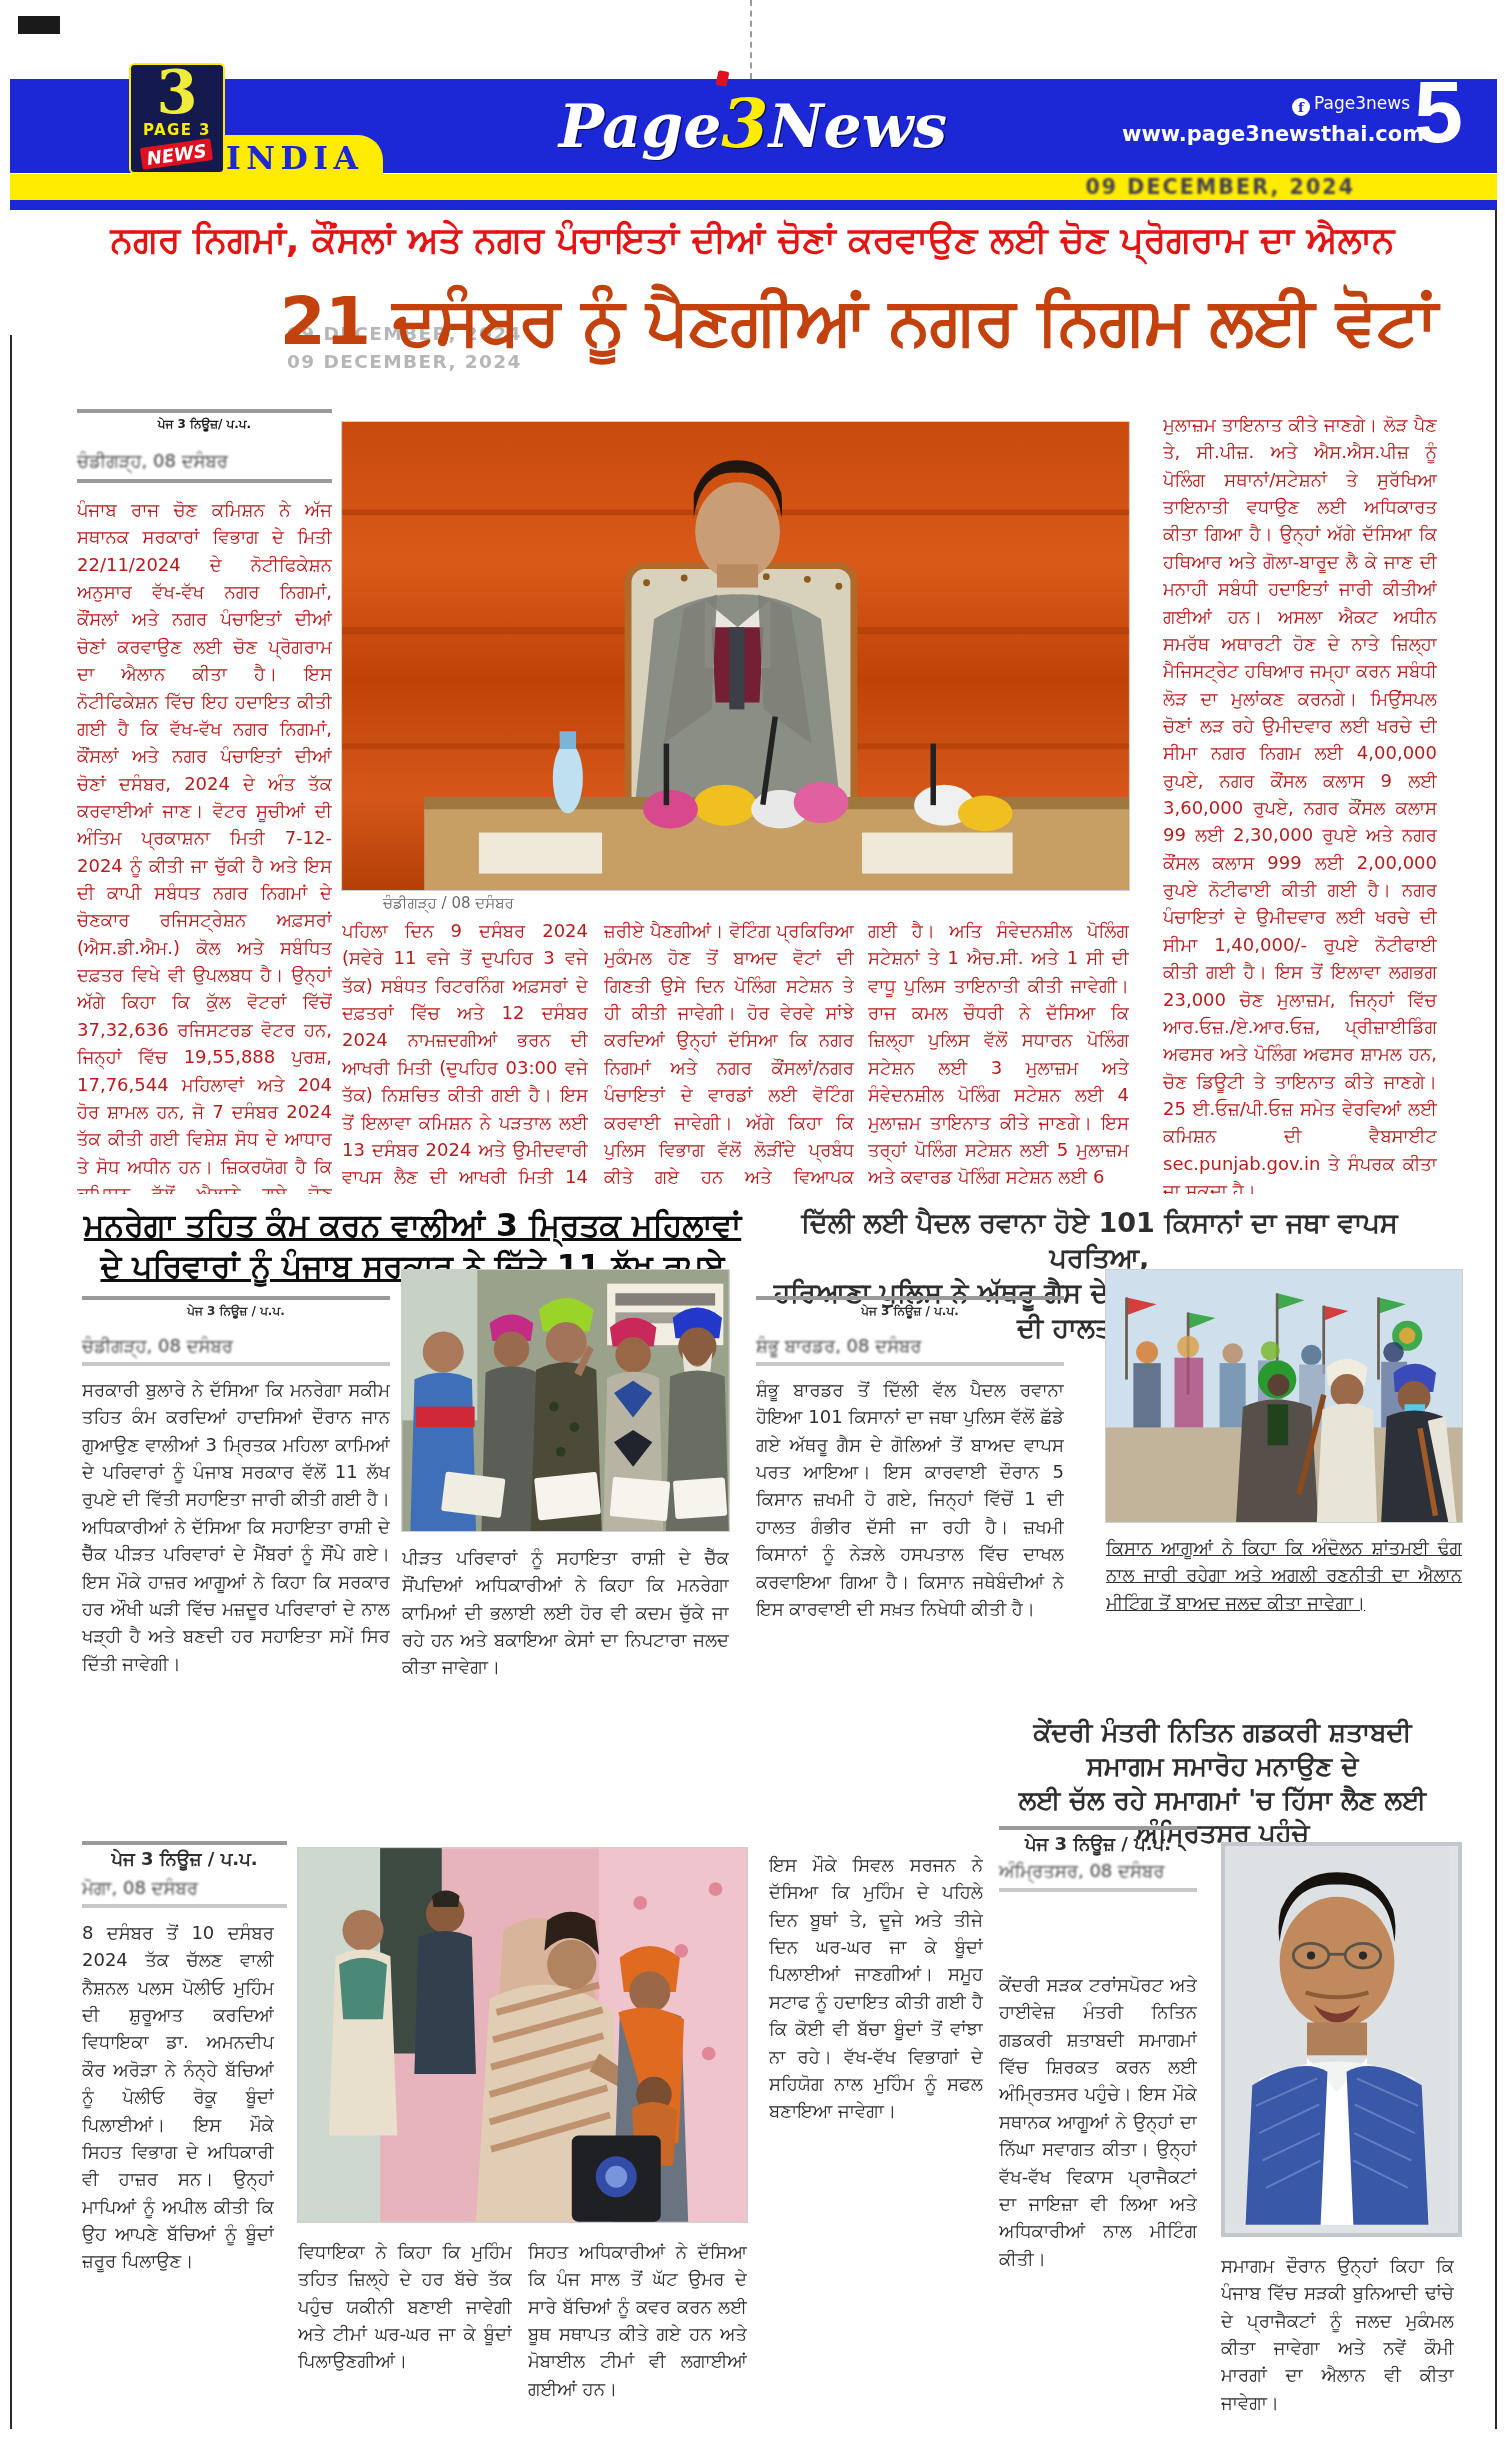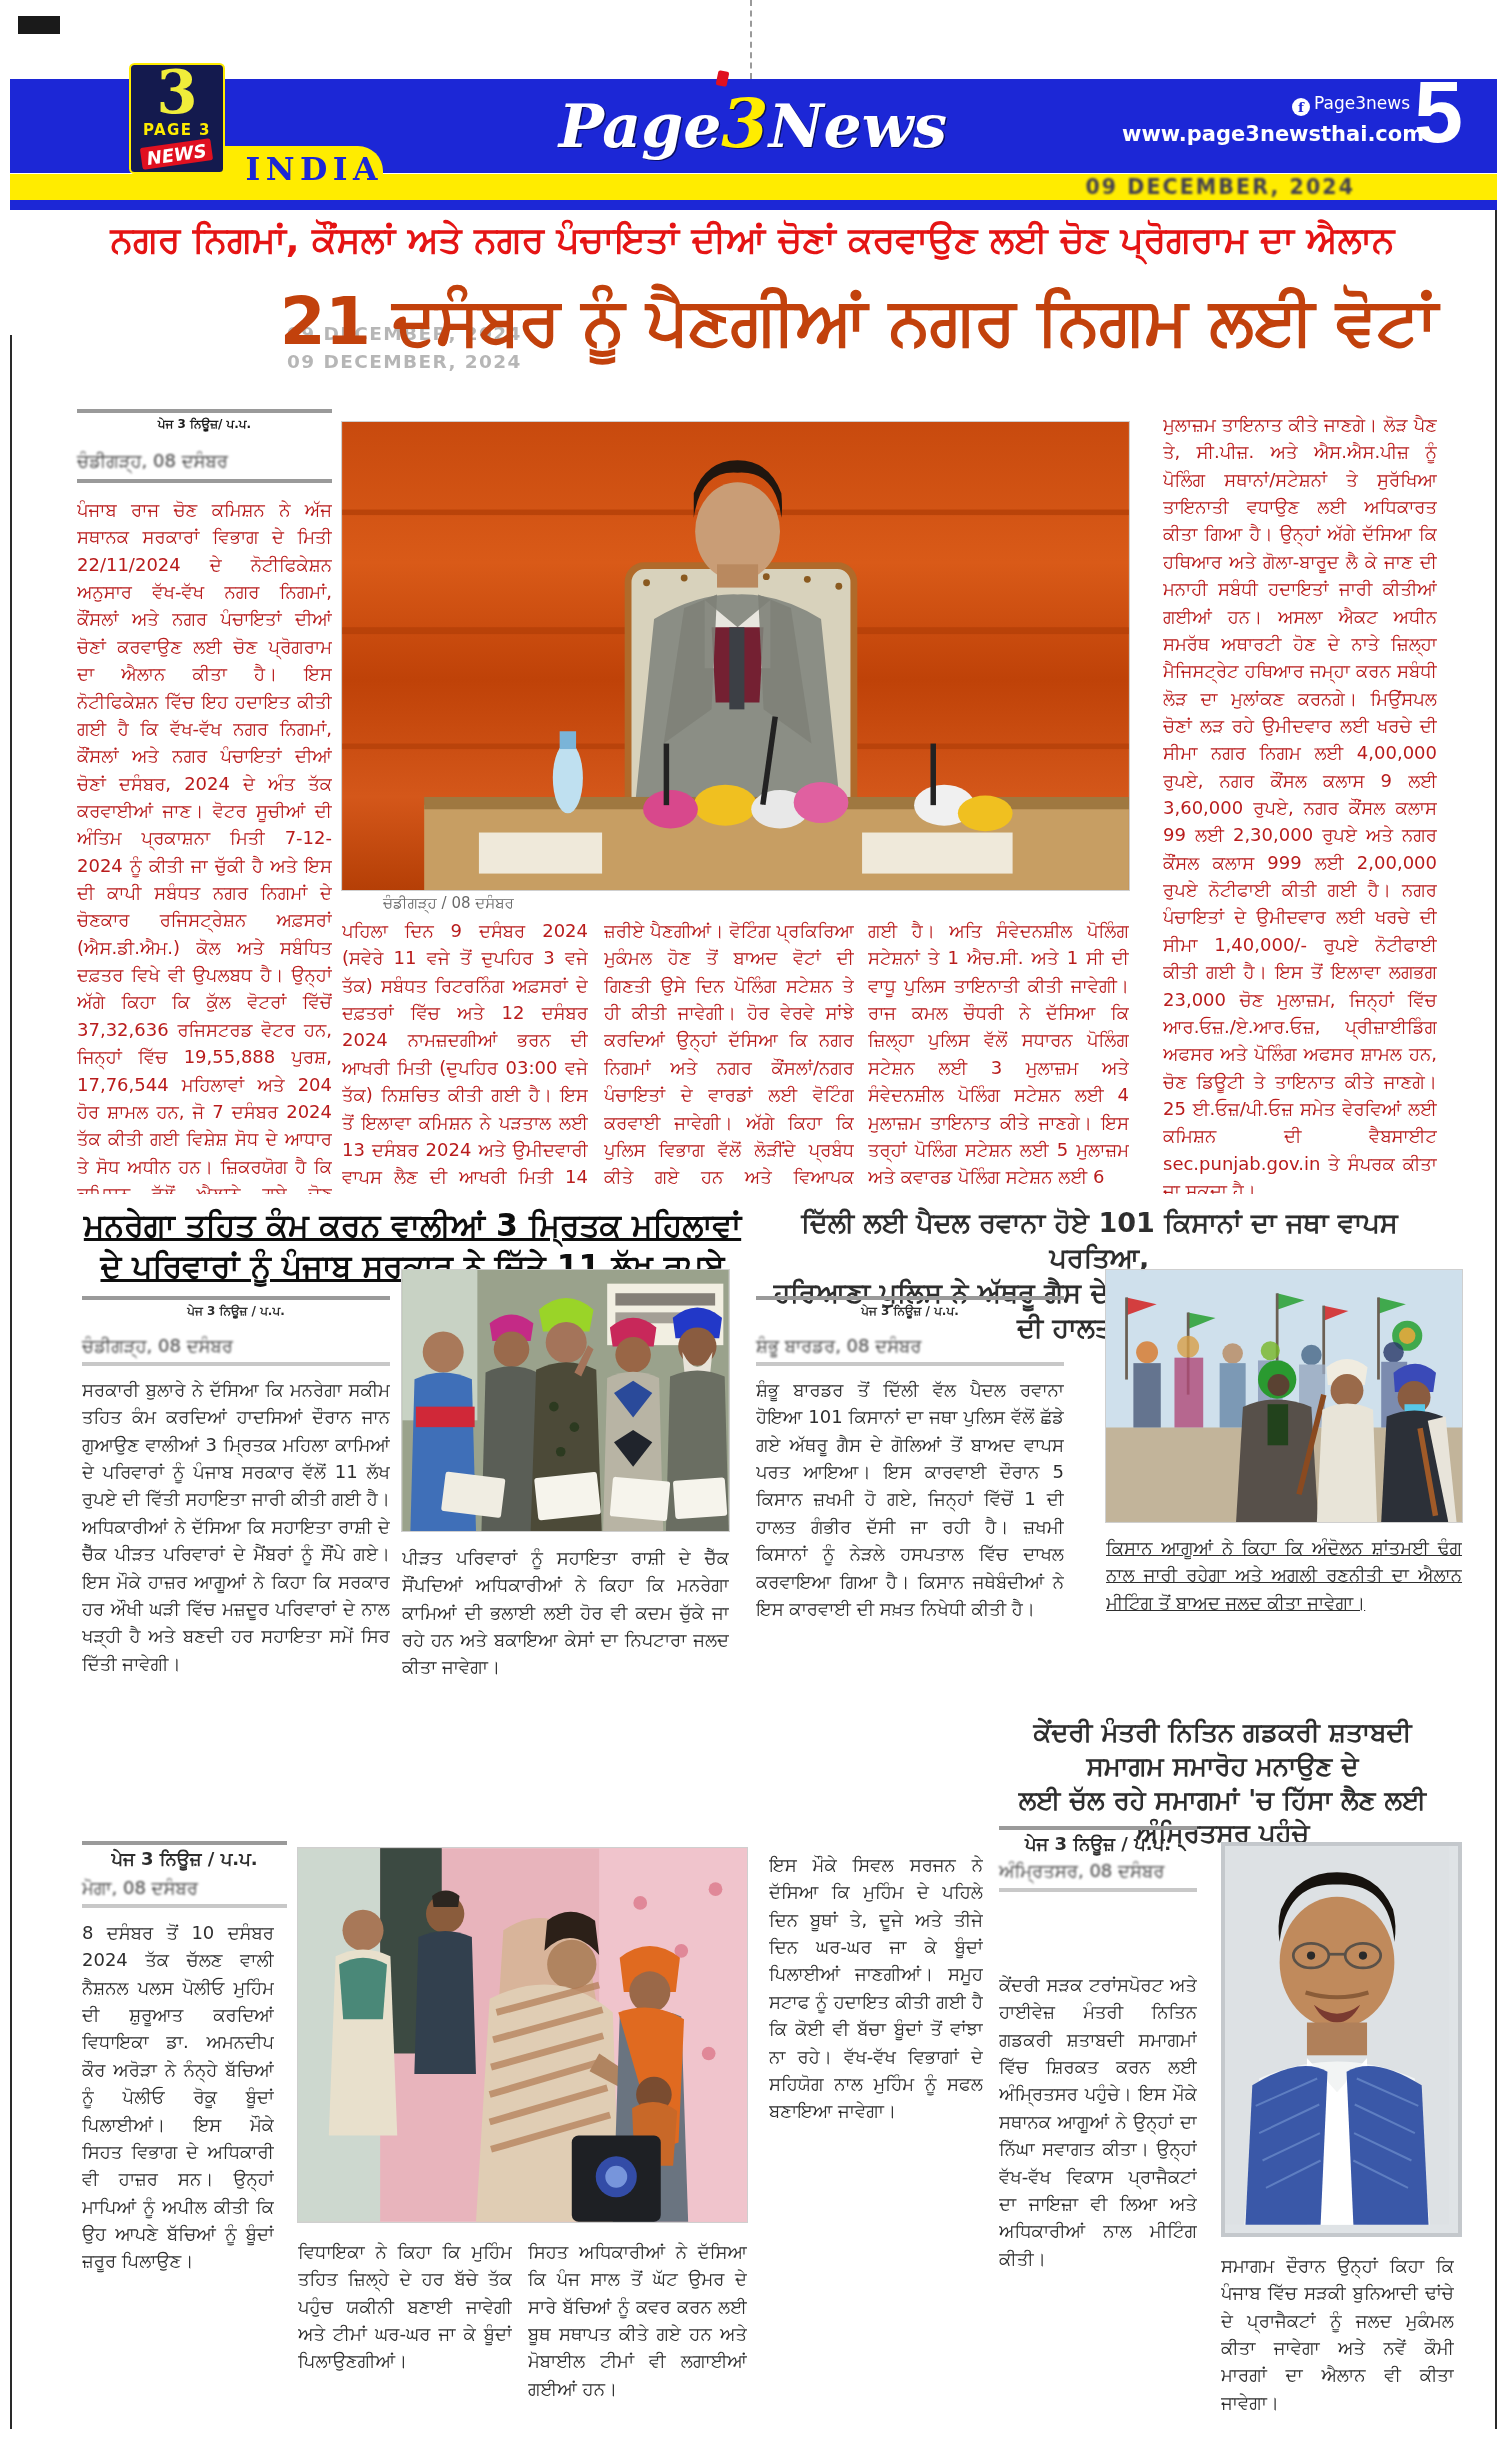--- a/index.html
+++ b/index.html
@@ -50,21 +50,21 @@
 
   <div class="abs artifact" style="left:18px;top:16.4px;width:42px;height:18px;"></div>
   <div class="abs" style="left:750px;top:0;width:0;height:79px;border-left:2.1px dashed #9a9a9a;"></div>
   <div class="abs" style="left:9.6px;top:335px;width:2.1px;height:2094px;background:#2a2a2a;"></div>
   <div class="abs" style="left:1495px;top:205px;width:2.1px;height:2224px;background:#2a2a2a;"></div>
 
   <div class="abs band-blue" style="left:9.6px;top:79px;width:1487px;height:94px;"></div>
   <div class="abs band-yellow" style="left:9.6px;top:174px;width:1487px;height:26px;"></div>
   <div class="abs band-blue" style="left:9.6px;top:200px;width:1487px;height:9.6px;"></div>
 
-  <div class="abs india-tab" style="left:137px;top:146px;width:246px;height:42px;text-align:right;">
+  <div class="abs india-tab" style="left:137px;top:135px;width:246px;height:42px;">
     <div class="india-txt" style="margin:4.1px 0 0 89px;">INDIA</div>
   </div>
 
   <div class="abs logo-box" style="left:129px;top:63px;width:92px;height:107px;">
     <div class="logo-3">3</div>
     <div class="logo-page3">PAGE 3</div>
     <div class="logo-news">NEWS</div>
   </div>
 
   <div class="abs brand" style="left:479px;top:83px;width:548px;">

